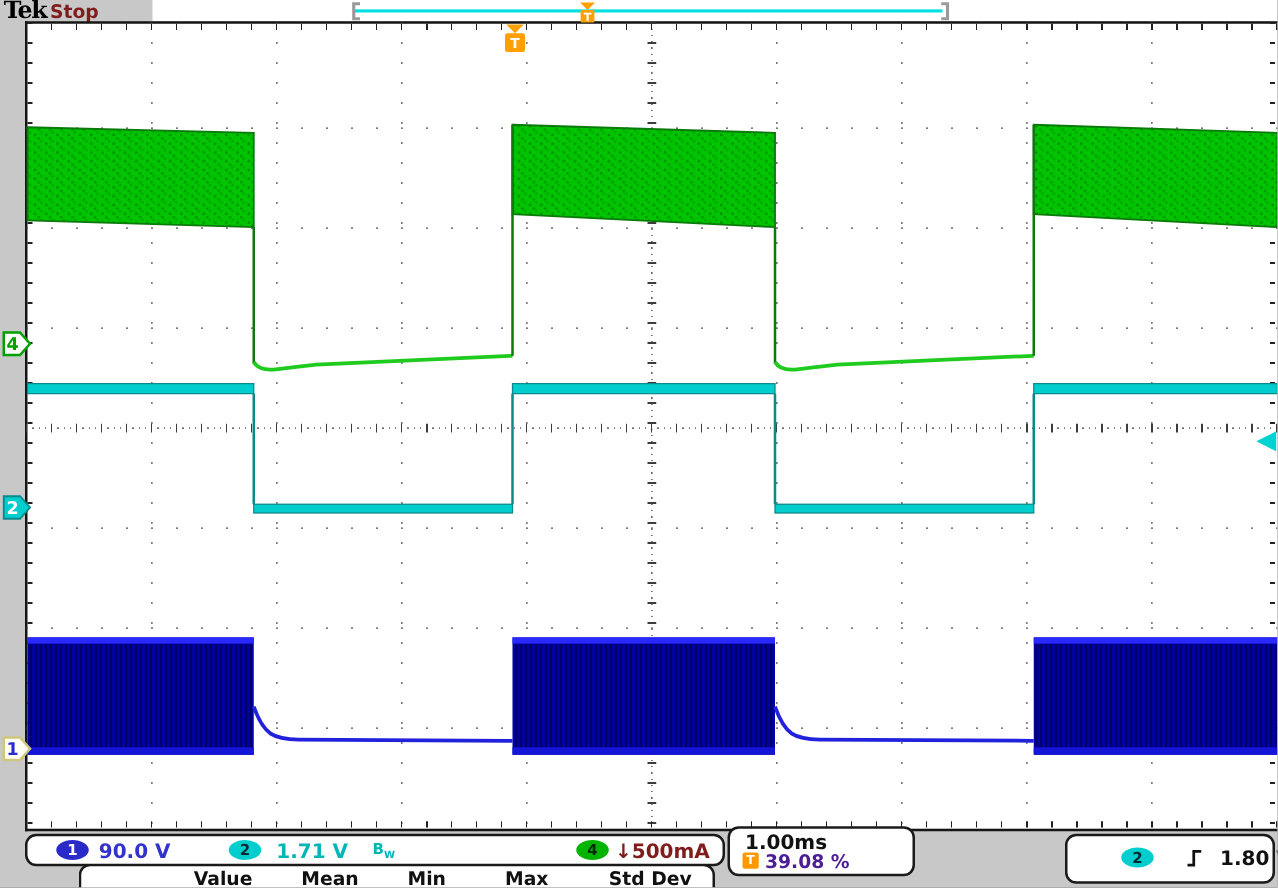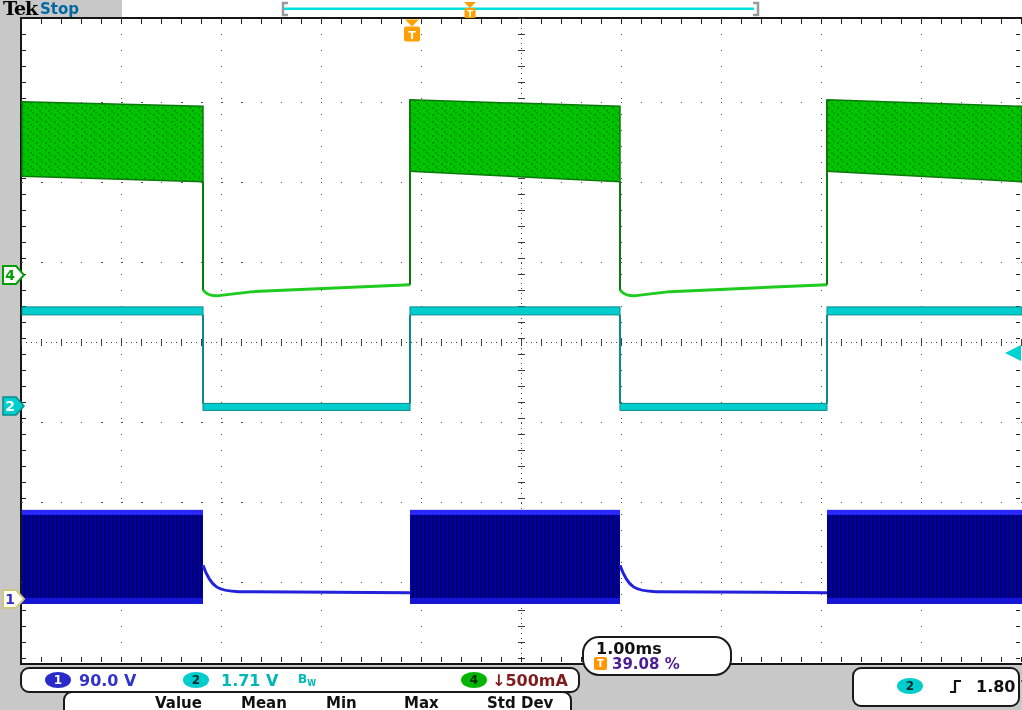--- a/index.html
+++ b/index.html
@@ -2,42 +2,42 @@
 <html><head>
 <meta charset="utf-8">
 <style>
   html,body{margin:0;padding:0;background:#888;}
   #scope{position:relative;width:1022px;height:710px;background:#c8c8c8;overflow:hidden;
          font-family:"DejaVu Sans","Liberation Sans",sans-serif;padding-left:16px;}
   .abs{position:absolute;}
   
   #topstrip-white{left:122px;top:0;width:900px;height:17px;background:#ffffff;}
   #logo{left:3px;top:-3px;font-family:"DejaVu Serif","Liberation Serif",serif;font-weight:bold;font-size:19px;color:#000;letter-spacing:-1px;}
-  #acqstate{left:40px;top:0px;font-weight:bold;font-size:15px;color:#0369a1;}
+  #acqstate{left:40px;top:0px;font-weight:bold;font-size:15px;color:#7f1d1d;}
   
   #plotbg{left:21px;top:18px;width:1001px;height:645px;background:#ffffff;}
   .btop{left:20px;top:17px;width:1002px;height:2px;background:#151515;}
   .bleft{left:20px;top:17px;width:2px;height:648px;background:#151515;}
   .bbot{left:20px;top:663px;width:1002px;height:2px;background:#151515;}
   .gv{top:18px;height:645px;width:1px;background:repeating-linear-gradient(180deg,#50524e 0 1.5px,transparent 1.5px 16px);}
   .gh{left:21px;width:1001px;height:1px;background:repeating-linear-gradient(90deg,#50524e 0 1.5px,transparent 1.5px 20px);}
   .cht{top:339px;left:21px;width:1001px;height:7px;background:repeating-linear-gradient(90deg,#3c3c3c 0 1px,transparent 1px 20px);}
   .chd{top:342px;left:21px;width:1001px;height:1px;background:repeating-linear-gradient(90deg,#3c3c3c 0 1px,transparent 1px 5px);}
   .cvt{left:518px;top:18px;width:7px;height:645px;background:repeating-linear-gradient(180deg,#3c3c3c 0 1px,transparent 1px 16px);}
   .cvd{left:521px;top:18px;width:1px;height:645px;background:repeating-linear-gradient(180deg,#3c3c3c 0 1px,transparent 1px 5px);}
   .tkt{left:21px;top:19px;width:1001px;height:5px;background:repeating-linear-gradient(90deg,#222 0 1px,transparent 1px 20px);}
   .tkb{left:21px;top:657px;width:1001px;height:5px;background:repeating-linear-gradient(90deg,#222 0 1px,transparent 1px 20px);}
   .tkl{left:22px;top:18px;width:4px;height:645px;background:repeating-linear-gradient(180deg,#222 0 1px,transparent 1px 16px);}
   .tkr{left:1016px;top:18px;width:4px;height:645px;background:repeating-linear-gradient(180deg,#222 0 1px,transparent 1px 16px);}
   #wave{left:0;top:0;}
   
   .box{position:absolute;background:#fff;border:2px solid #1a1a1a;border-radius:9px;}
   #chanbox{left:20px;top:667px;width:556px;height:22px;}
   #measbox{left:63px;top:691px;width:505px;height:19px;border-bottom:none;border-radius:9px 9px 0 0;}
-  #timebox{left:582px;top:636px;width:146px;height:36px;border-radius:17px;}
+  #timebox{left:582px;top:661px;width:146px;height:36px;}
   #acqbox{left:737px;top:667px;width:104px;height:36px;}
   #trigbox{left:852px;top:667px;width:164px;height:36px;}
   .badge{position:absolute;width:26px;height:16px;border-radius:50%;text-align:center;line-height:16px;font-size:12px;font-weight:bold;}
   .b-ch1{background:#2a2ac8;color:#fff;}
   .b-ch2{background:#00cdcd;color:#04282c;}
   .b-ch4{background:#00b400;color:#04280a;}
   .rd{position:absolute;font-weight:bold;font-size:16px;white-space:nowrap;}
   .hdr{position:absolute;top:1px;font-weight:bold;font-size:15px;color:#111;white-space:nowrap;}
   #tchip{position:absolute;left:10px;top:19px;width:13px;height:13px;background:#ff9800;border-radius:2px;
          color:#fff;font-size:10px;font-weight:bold;text-align:center;line-height:13px;}

